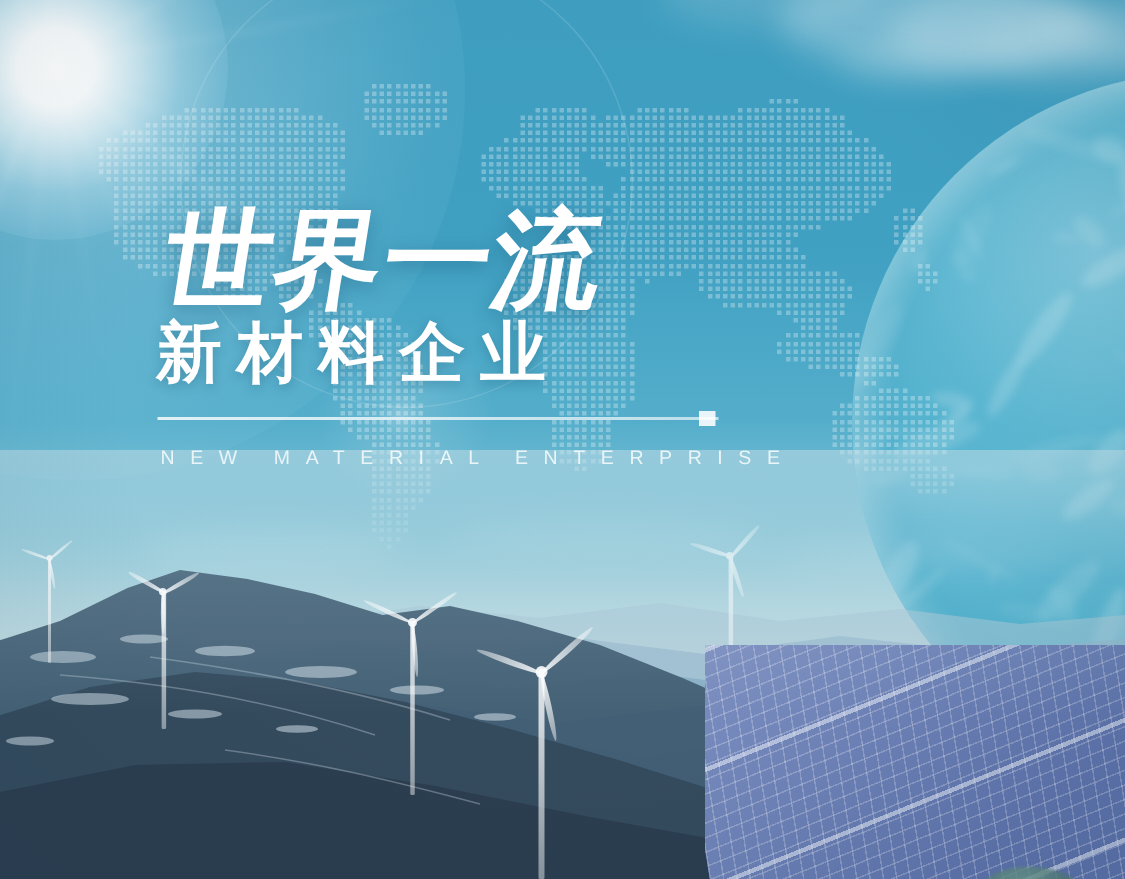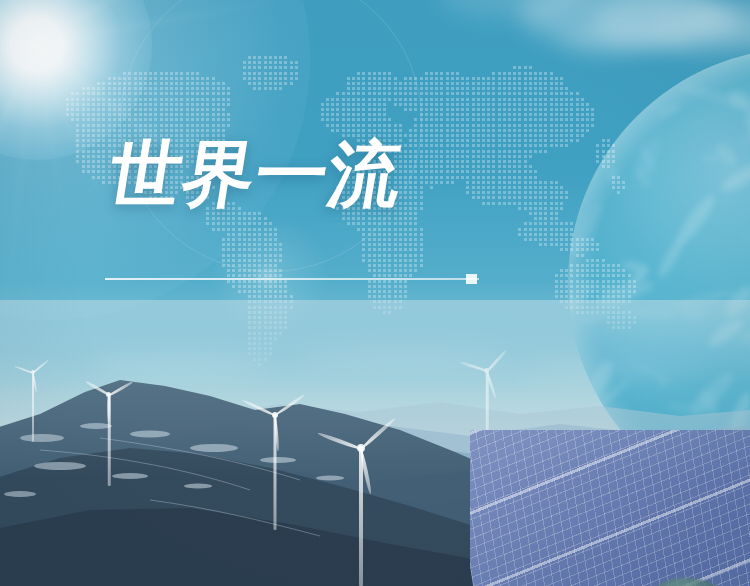--- a/index.html
+++ b/index.html
@@ -3011,17 +3011,19 @@
 
   </div>
 
   <div class="haze"></div>
   <div class="vignette"></div>
 
   <div class="copy">
     <div class="line1">
       <span class="head-lg">世界一流</span>
     </div>
+    <div class="line2">新材料企业</div>
     <div class="rule"></div>
     <div class="rule-cap"></div>
+    <div class="subtitle">NEW MATERIAL ENTERPRISE</div>
   </div>
 
 </div>
 
 </body></html>

